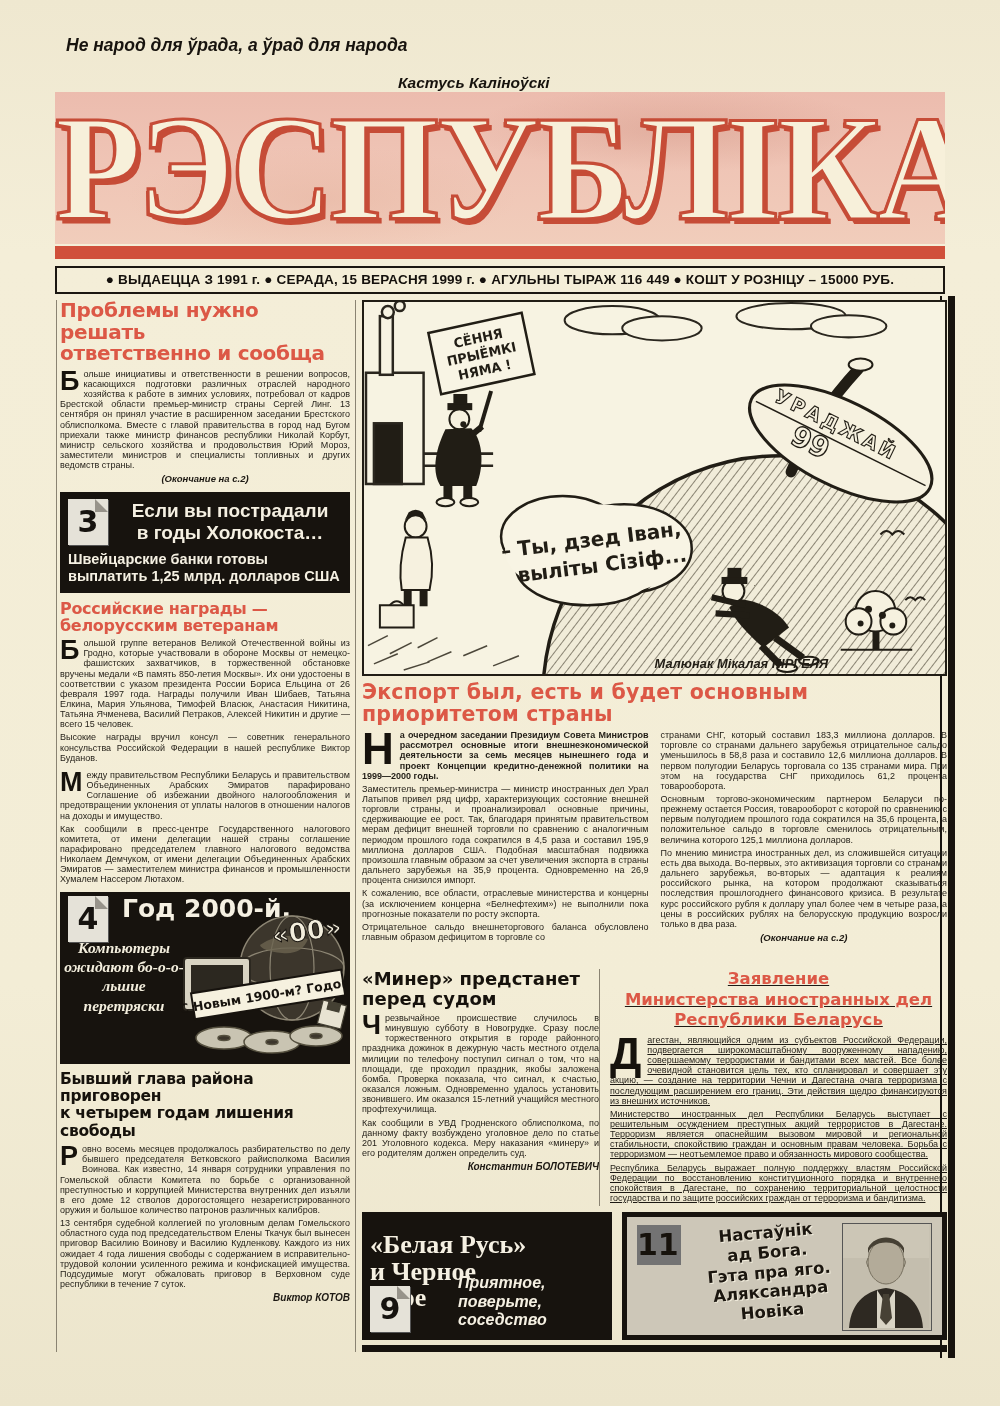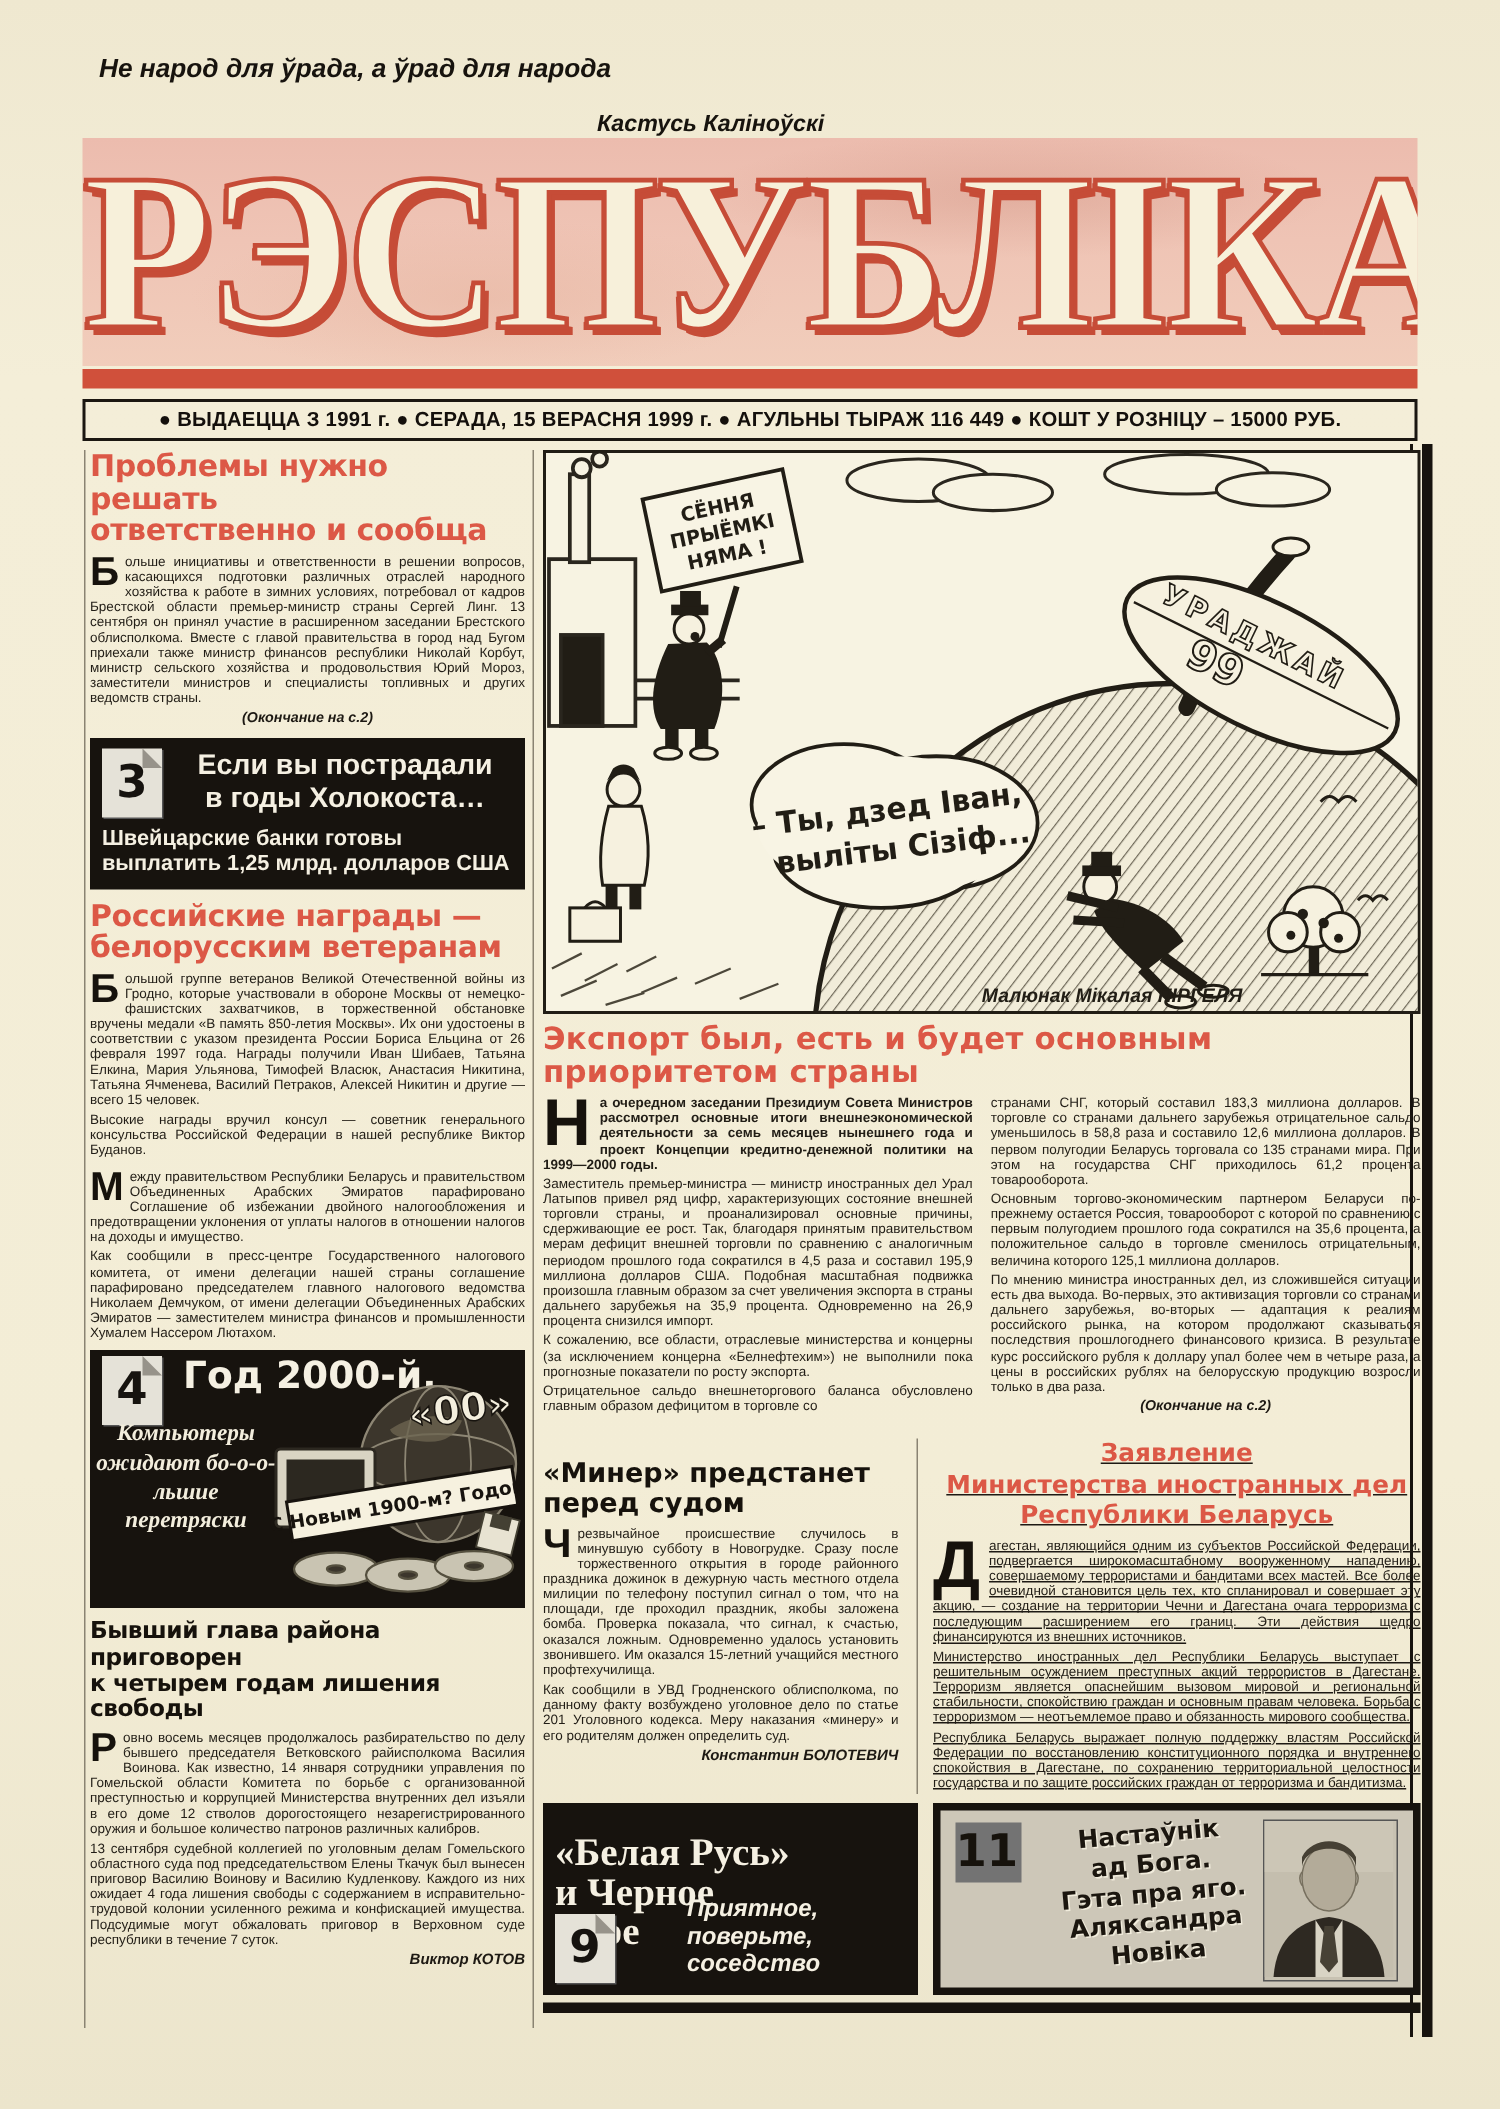--- a/index.html
+++ b/index.html
@@ -29,21 +29,21 @@
      font:bold 13.5px/1.15 "Liberation Sans",sans-serif;color:#14100c;letter-spacing:0.2px;}
   
   .vrule{position:absolute;background:#8a8372;width:1px;}
   .vbar-thick{position:absolute;left:948px;top:296px;width:7px;height:1062px;background:#17130e;}
   .vbar-thin{position:absolute;left:940px;top:296px;width:2px;height:1062px;background:#17130e;}
   
   .left-col{position:absolute;left:60px;top:300px;width:290px;}
   .right-area{position:absolute;left:362px;top:300px;width:585px;}
   
   .h-red{color:#dc5846;font:bold 20px/1.08 "DejaVu Sans",sans-serif;white-space:pre-line;letter-spacing:-0.3px;margin:0 0 4px;}
-  .h-red.small{font-size:20px;}
+  .h-red.small{font-size:16px;}
   .h-black{color:#16120c;font:bold 15.5px/1.12 "DejaVu Sans",sans-serif;white-space:pre-line;letter-spacing:-0.3px;margin:0 0 4px;}
   .body-txt{font:9px/1.13 "Liberation Sans",sans-serif;text-align:justify;color:#211d16;margin:0 0 3px;}
   .body-txt.bold{font-weight:bold;}
   .dcap{float:left;font:bold 27px/22px "Liberation Sans",sans-serif;margin:1px 4px 0 0;color:#16120c;}
   .dcap.big{font:bold 44px/34px "Liberation Sans",sans-serif;margin:2px 6px 0 0;}
   .cont-note{font:bold italic 9.5px/1.2 "Liberation Sans",sans-serif;text-align:center;margin:1px 0 6px;}
   .byline{font:bold italic 10px/1.2 "Liberation Sans",sans-serif;text-align:right;margin:2px 0 6px;}
   .sect{margin-bottom:7px;}
   
   .pnum{width:40px;height:46px;background:#e5e2d8;color:#16130f;flex:none;position:relative;
@@ -64,21 +64,21 @@
   .t4-art{position:absolute;right:2px;top:18px;}
   
   
   .cartoon{border:2px solid #211d15;background:#f7f3e2;height:372px;position:relative;margin-bottom:6px;}
   .cartoon svg{display:block;width:100%;height:100%;}
   
   .exp-title{color:#dc5846;font:bold 20.5px/1.05 "DejaVu Sans",sans-serif;letter-spacing:0.2px;margin:2px 0 5px;}
   .exp-cols{display:flex;gap:12px;}
   .exp-col{flex:1;min-width:0;}
   
-  .low-row{display:flex;gap:12px;margin-top:10px;align-items:center;}
+  .low-row{display:flex;margin-top:20px;}
   .low-left{width:237px;flex:none;}
   .low-right{flex:1;border-left:1px solid #8a8372;padding-left:10px;min-width:0;text-decoration:underline;}
   .miner-h{color:#16120c;font:bold 18px/1.1 "DejaVu Sans",sans-serif;white-space:pre-line;margin:0 0 4px;}
   .stmt-h{color:#dc5846;font:bold 16.5px/1.22 "DejaVu Sans",sans-serif;white-space:pre-line;text-align:center;margin:0 0 5px;}
   
   .ads{display:flex;gap:10px;margin-top:6px;border-bottom:7px solid #17130e;padding-bottom:5px;}
   .ad9{width:250px;flex:none;background:#17130e;color:#f5f0e2;position:relative;height:128px;padding:20px 8px;box-sizing:border-box;}
   .ad9-title{font:bold 26px/1.02 "Liberation Serif",serif;white-space:pre-line;}
   .ad9-sub{position:absolute;left:96px;top:62px;font:bold italic 16px/1.15 "Liberation Sans",sans-serif;}
   .ad9-num{position:absolute;left:8px;bottom:8px;}

